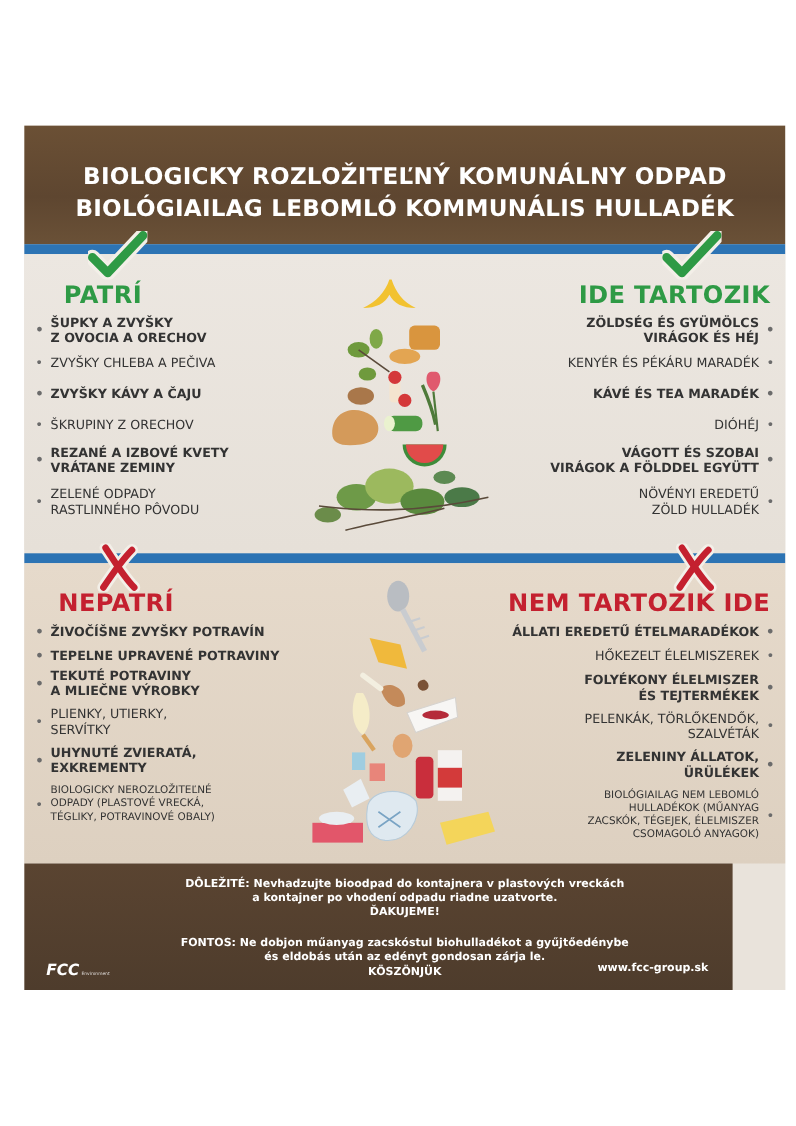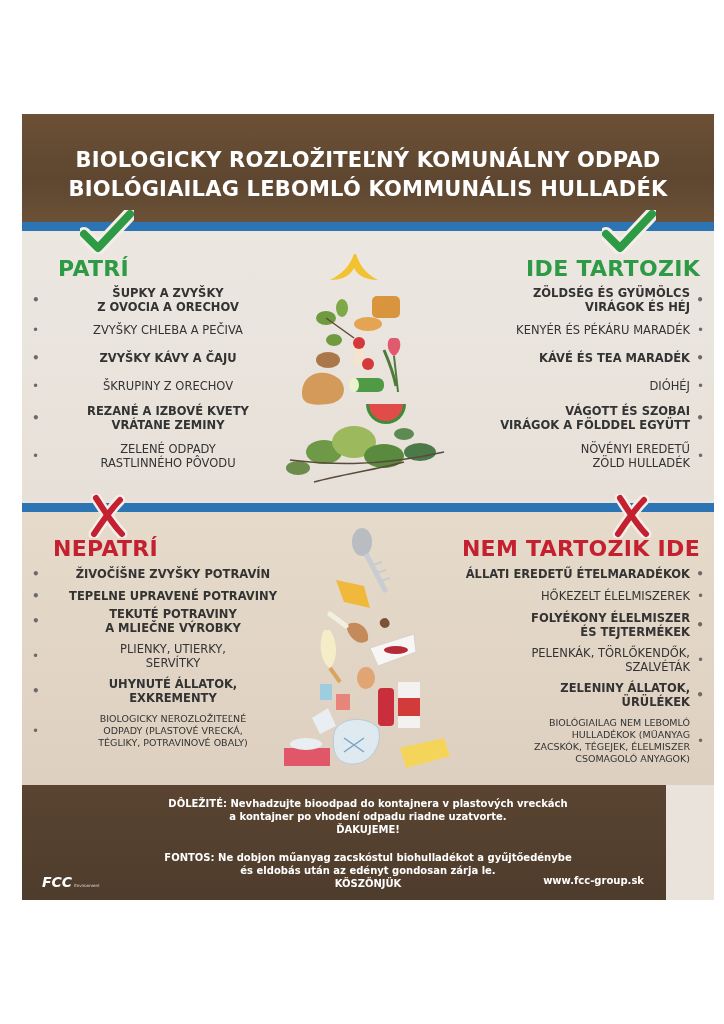--- a/index.html
+++ b/index.html
@@ -9,21 +9,21 @@
   .title { position:absolute; left:0; width:692px; text-align:center; color:#ffffff; font-weight:bold; font-size:21px; letter-spacing:0.2px; }
   .title.l1 { top:34px; }
   .title.l2 { top:63px; }
   .stripe { position:absolute; left:0; width:692px; height:9px; background:#2d74b4; }
   .upper { position:absolute; left:0; top:117px; width:692px; height:269px; background:linear-gradient(180deg,#ece7e1,#e6e0d8); }
   .lower { position:absolute; left:0; top:398px; width:692px; height:273px; background:linear-gradient(180deg,#e6dacb,#ddd0c0); }
   .footer { position:absolute; left:0; top:671px; width:644px; height:115px; background:linear-gradient(180deg,#5a4431,#4e3c2c); }
   .sec-title { position:absolute; font-weight:bold; font-size:22px; letter-spacing:0.3px; }
   .green { color:#2e9a45; }
   .red { color:#c4202f; }
-  .list { position:absolute; margin:0; padding:0; list-style:none; color:#333333;text-align:center; }
+  .list { position:absolute; margin:0; padding:0; list-style:none; color:#333333; }
   .list li { position:relative; font-size:11.5px; line-height:14px; }
   .list.left li { padding-left:16px; }
   .list.left li::before { content:"•"; position:absolute; left:2px; top:50%; transform:translateY(-50%); color:#6b6b6b; font-size:12px; }
   .list.right { text-align:right; }
   .list.right li { padding-right:16px; }
   .list.right li::after { content:"•"; position:absolute; right:2px; top:50%; transform:translateY(-50%); color:#6b6b6b; font-size:12px; }
   .list li.b { font-weight:bold; }
   .list li.sm { font-size:9.5px; line-height:12px; }
   .mark { position:absolute; }
   .foot-text { position:absolute; left:0; width:692px; text-align:center; color:#ffffff; font-size:10px; line-height:13px; font-weight:bold; }
@@ -134,21 +134,21 @@
   </svg>
 
   <div class="sec-title red" style="left:31px;top:422px;">NEPATRÍ</div>
   <div class="sec-title red" style="right:14px;top:422px;">NEM TARTOZIK IDE</div>
 
   <ul class="list left" style="left:8px;top:453px;width:270px;">
     <li class="b" style="margin-bottom:8px;"><span>ŽIVOČÍŠNE ZVYŠKY POTRAVÍN</span></li>
     <li style="margin-bottom:4px;font-weight:bold;"><span>TEPELNE UPRAVENÉ POTRAVINY</span></li>
     <li class="b" style="margin-bottom:7px;"><span>TEKUTÉ POTRAVINY</span><br><span>A MLIEČNE VÝROBKY</span></li>
     <li style="margin-bottom:7px;"><span>PLIENKY, UTIERKY,</span><br><span>SERVÍTKY</span></li>
-    <li class="b" style="margin-bottom:8px;"><span>UHYNUTÉ ÁLLATOK,</span><br><span>EXKREMENTY</span></li>
+    <li class="b" style="margin-bottom:8px;"><span>UHYNUTÉ ZVIERATÁ,</span><br><span>EXKREMENTY</span></li>
     <li class="sm"><span>BIOLOGICKY NEROZLOŽITEĽNÉ</span><br><span>ODPADY (PLASTOVÉ VRECKÁ,</span><br><span>TÉGLIKY, POTRAVINOVÉ OBALY)</span></li>
   </ul>
 
   <ul class="list right" style="right:8px;top:453px;width:300px;">
     <li class="b" style="margin-bottom:8px;"><span>ÁLLATI EREDETŰ ÉTELMARADÉKOK</span></li>
     <li style="margin-bottom:8px;"><span>HŐKEZELT ÉLELMISZEREK</span></li>
     <li class="b" style="margin-bottom:7px;"><span>FOLYÉKONY ÉLELMISZER</span><br><span>ÉS TEJTERMÉKEK</span></li>
     <li style="margin-bottom:7px;"><span>PELENKÁK, TÖRLŐKENDŐK,</span><br><span>SZALVÉTÁK</span></li>
     <li class="b" style="margin-bottom:8px;"><span>ZELENINY ÁLLATOK,</span><br><span>ÜRÜLÉKEK</span></li>
     <li class="sm"><span>BIOLÓGIAILAG NEM LEBOMLÓ</span><br><span>HULLADÉKOK (MŰANYAG</span><br><span>ZACSKÓK, TÉGEJEK, ÉLELMISZER</span><br><span>CSOMAGOLÓ ANYAGOK)</span></li>

